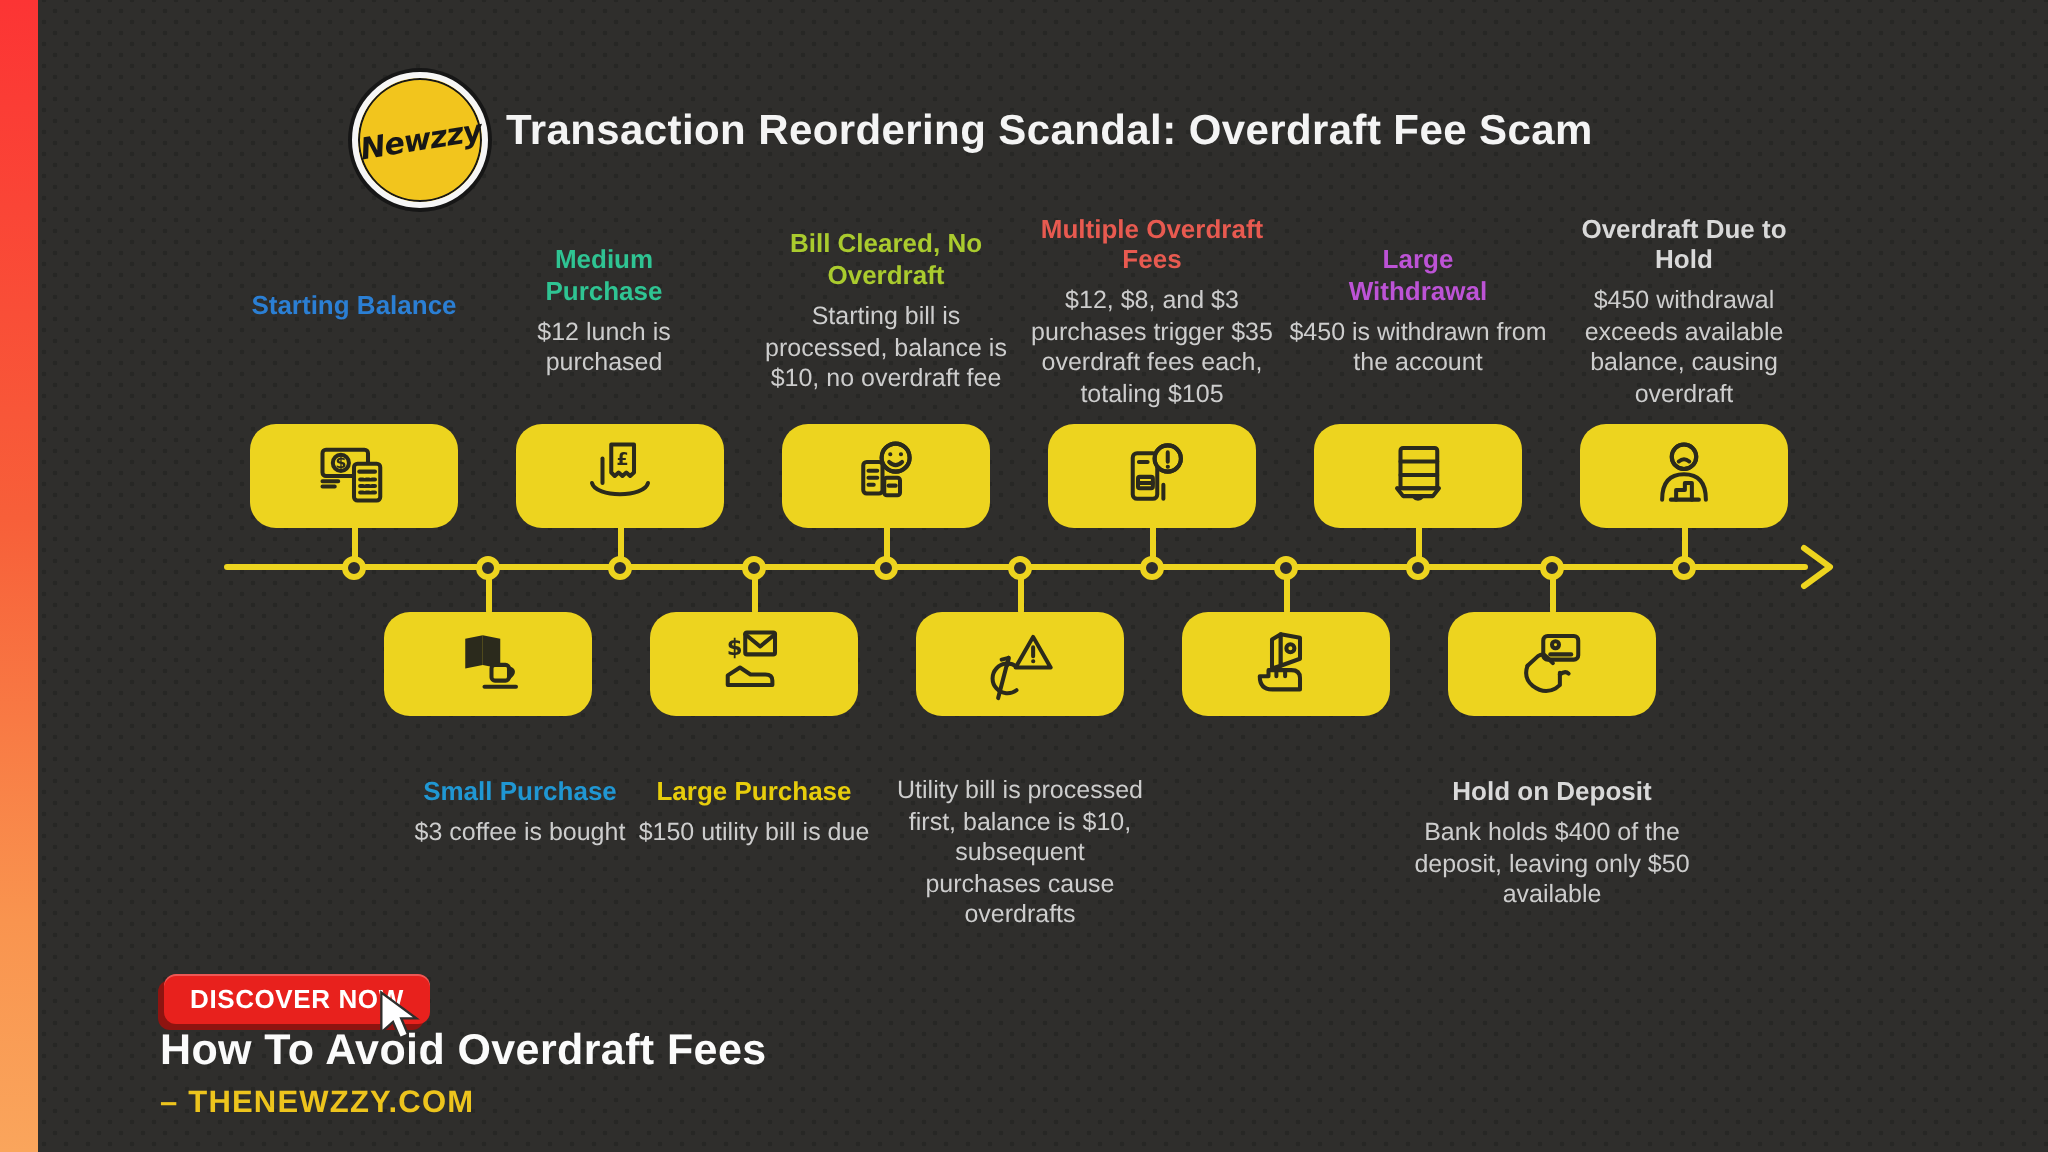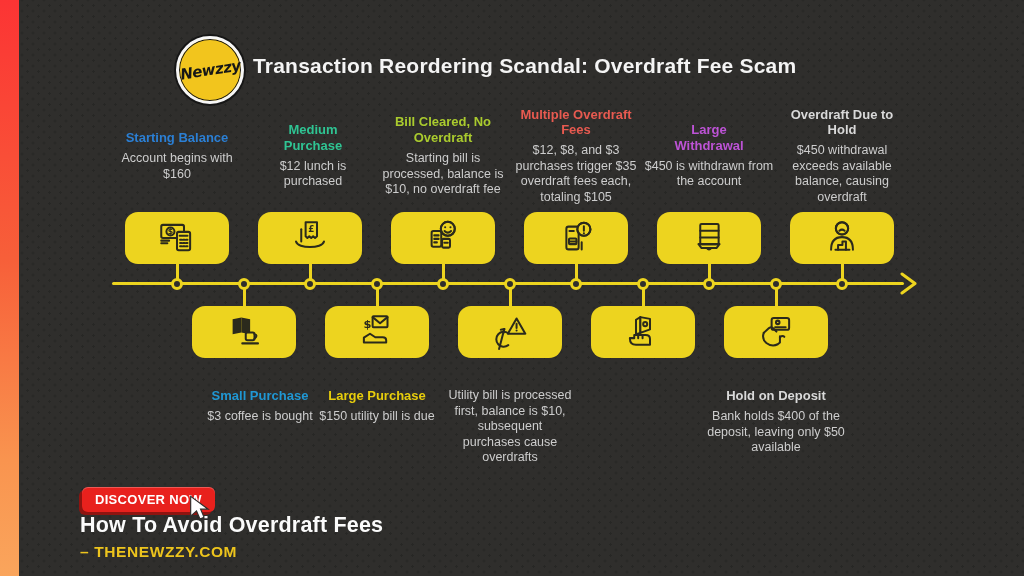--- a/index.html
+++ b/index.html
@@ -63,23 +63,22 @@
 <div id="stage">
   <div class="strip"></div>
 
   <div class="logo">
     <span>Newzzy</span>
   </div>
   <div class="title">Transaction Reordering Scandal: Overdraft Fee Scam</div>
 
   <div class="txt top" style="left:102px">
     <div class="hd" style="color: rgb(43, 127, 212);">Starting Balance</div>
-    <div class="bd" style="max-width:120px">Account begins with $160</div>
-  </div>
-  <div class="txt top" style="left:238px">
+  </div>
+  <div class="txt top" style="left:227px">
     <div class="hd" style="max-width: 75px; color: rgb(47, 196, 147);">Medium Purchase</div>
     <div class="bd" style="max-width:110px">$12 lunch is purchased</div>
   </div>
   <div class="txt top" style="left:368px">
     <div class="hd" style="max-width: 115px; color: rgb(170, 203, 46);">Bill Cleared, No Overdraft</div>
     <div class="bd" style="max-width:138px">Starting bill is processed, balance is $10, no overdraft fee</div>
   </div>
   <div class="txt top" style="left:501px">
     <div class="hd" style="max-width: 115px; color: rgb(232, 90, 80);">Multiple Overdraft Fees</div>
     <div class="bd" style="max-width:138px">$12, $8, and $3 purchases trigger $35 overdraft fees each, totaling $105</div>

